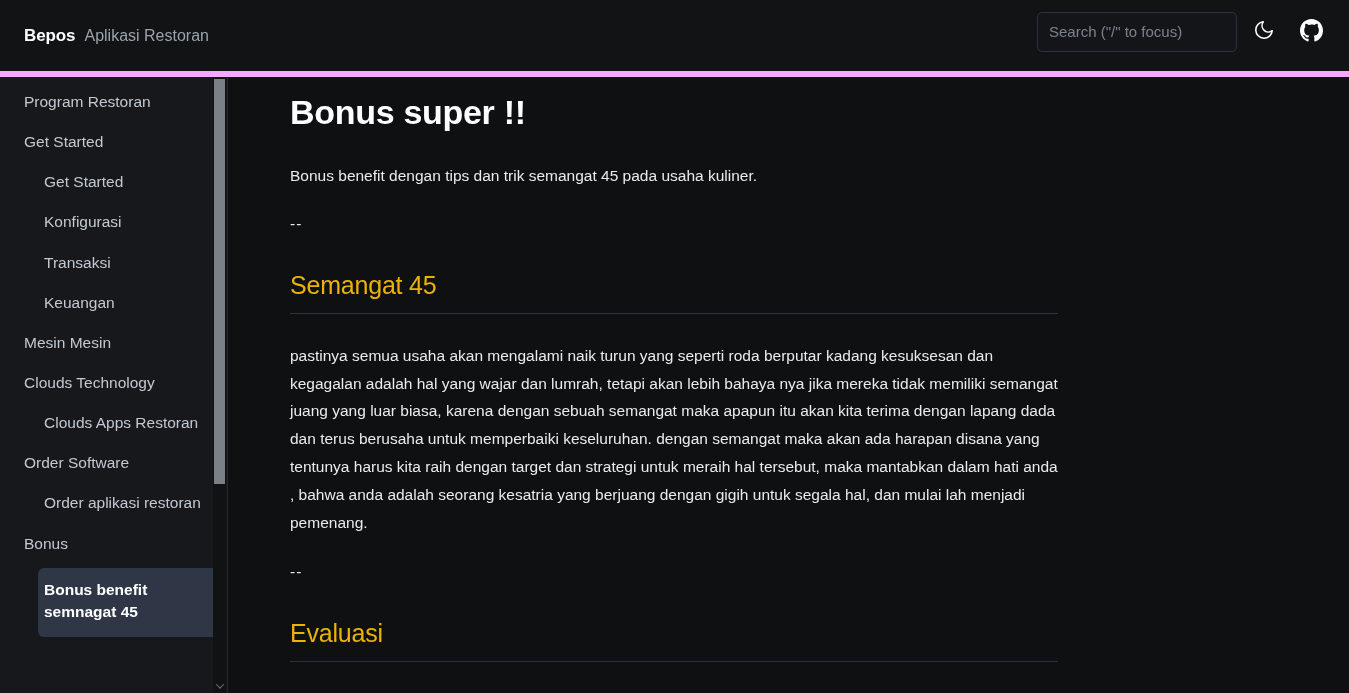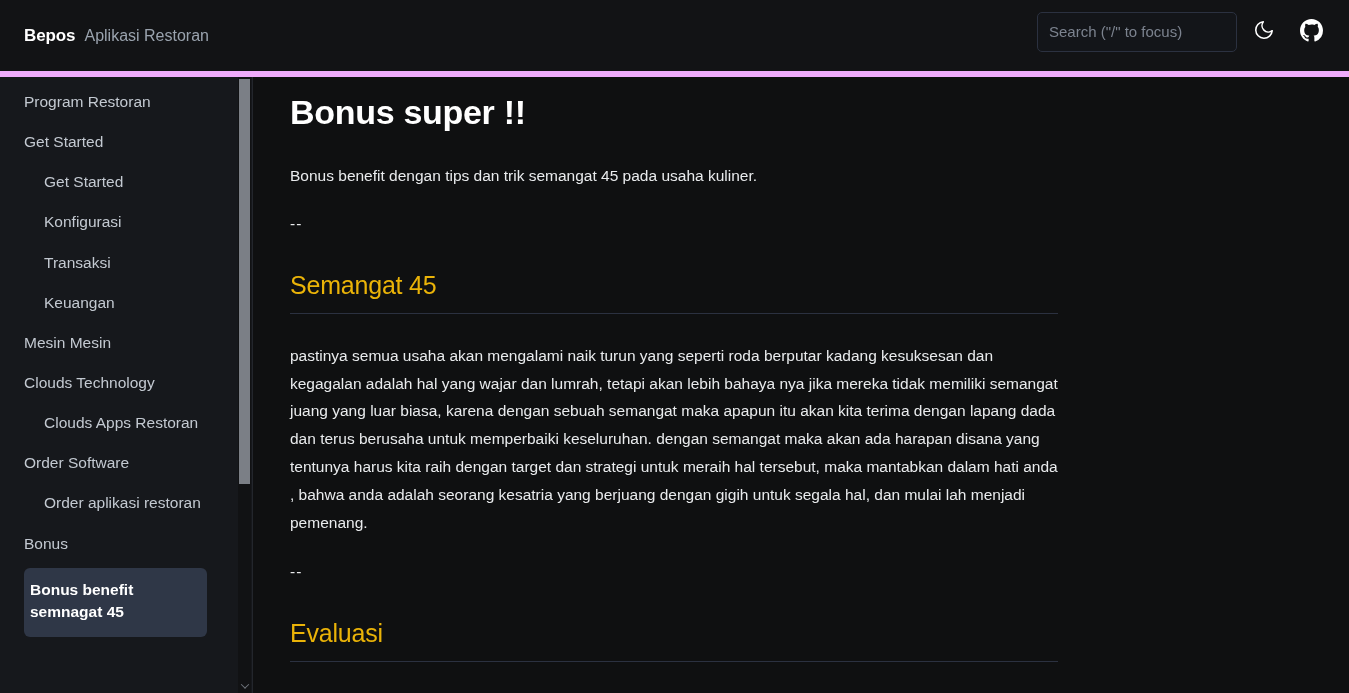--- a/index.html
+++ b/index.html
@@ -70,21 +70,21 @@
     background: none;
     border: none;
     cursor: pointer;
     margin-left: 7px;
   }
 
   
   .sidebar {
     position: absolute;
     top: 63px; left: 0;
-    width: 253px; height: 630px;
+    width: 228px; height: 630px;
     background: #16181c;
     border-right: 1px solid #23262c;
     overflow: hidden;
   }
   .sidebar-scroll {
     position: absolute;
     top: 0; left: 0;
     width: 239px;
     height: 630px;
     padding-top: 19px;
@@ -98,21 +98,21 @@
     text-decoration: none;
     cursor: pointer;
     white-space: nowrap;
   }
   .nav-item.level-2 { padding-left: 44px; }
   .nav-item.active {
     background: #2f3747;
     color: #ffffff;
     font-weight: bold;
     border-radius: 6px;
-    margin: 4px 18px 4px 24px;
+    margin: 4px 18px 4px 38px;
     padding: 11px 12px 13px 6px;
     white-space: normal;
     width: 183px;
     line-height: 1.45;
   }
 
   
   .scrollbar {
     position: absolute;
     top: 0; right: 1px;

